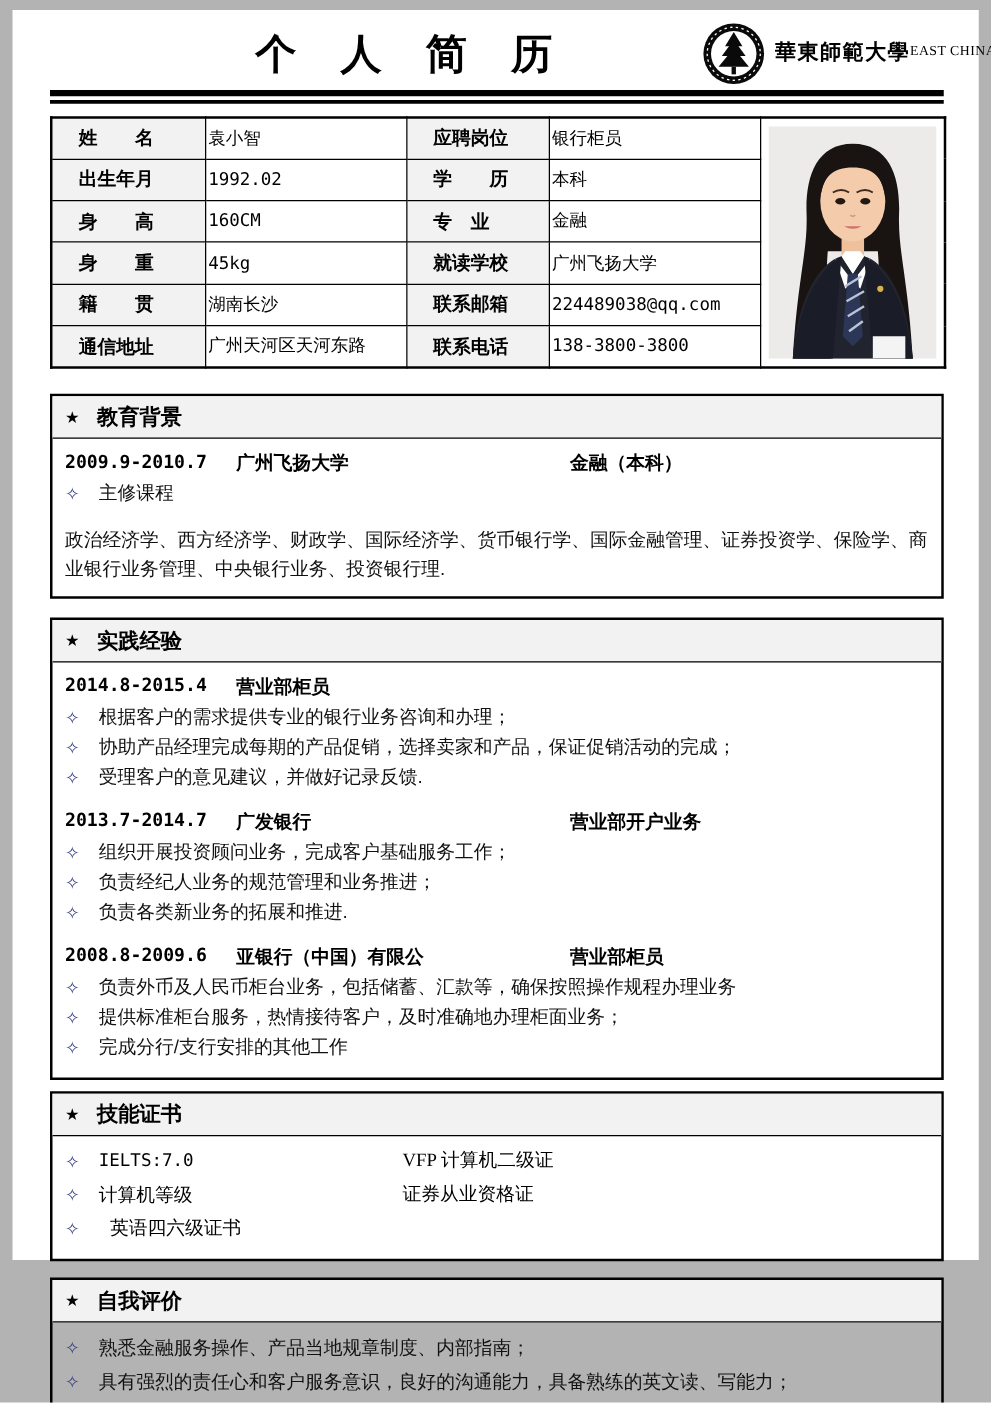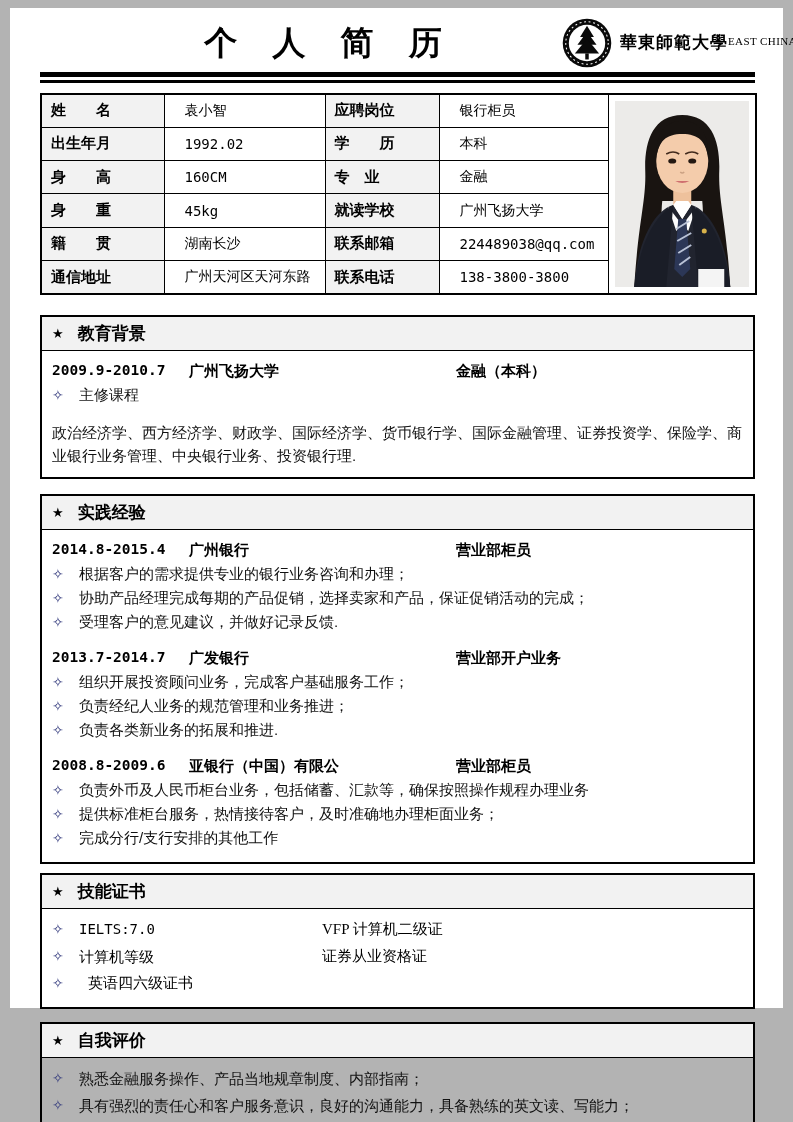--- a/index.html
+++ b/index.html
@@ -34,22 +34,22 @@
     margin: 6px 28px 0 30px; height: 11px;
     border-top: 5px solid #000; border-bottom: 3px solid #000;
   }
   
   table.info {
     margin: 10px 28px 0 30px; width: 715px;
     border-collapse: collapse; table-layout: fixed;
     border: 2px solid #000;
   }
   table.info td { border: 1px solid #000; height: 32px; vertical-align: middle; overflow: hidden; }
-  td.lbl { background: #f2f2f2; font-weight: bold; font-size: 15px; padding-left: 9px; white-space: nowrap; }
-  td.val { font-size: 14px; padding-left: 20px; font-family: "DejaVu Sans Mono", "Liberation Mono", monospace; white-space: nowrap; }
+  td.lbl { background: #f2f2f2; font-weight: bold; font-size: 15px; padding-left: 21px; white-space: nowrap; }
+  td.val { font-size: 14px; padding-left: 2px; font-family: "DejaVu Sans Mono", "Liberation Mono", monospace; white-space: nowrap; }
   td.photo-cell { padding: 6px; background: #fff; }
   .photo { width: 100%; height: 186px; display: block; }
   
   .section { margin: 0 28px 0 30px; border: 2px solid #000; }
   .sec-edu { margin-top: 20px; }
   .sec-exp { margin-top: 15px; }
   .sec-skill { margin-top: 9px; }
   .sec-eval { margin-top: 13px; }
   .sec-head {
     background: #f2f2f2; border-bottom: 1px solid #000;
@@ -198,21 +198,20 @@
   <div class="section sec-exp">
     <div class="sec-head">
       <span class="star">★</span>
       <span>实践经验</span>
     </div>
     <div class="sec-body">
 
       <div class="entry">
         <div class="entry-head">
           <span class="eh-date">2014.8-2015.4</span>
-          <span class="eh-org">广州银行</span>
           <span class="eh-role">营业部柜员</span>
         </div>
         <div class="bullet-line">
             <span class="bullet">✧</span>
             <span class="btext">根据客户的需求提供专业的银行业务咨询和办理；</span>
           </div>
         <div class="bullet-line">
             <span class="bullet">✧</span>
             <span class="btext">协助产品经理完成每期的产品促销，选择卖家和产品，保证促销活动的完成；</span>
           </div>

